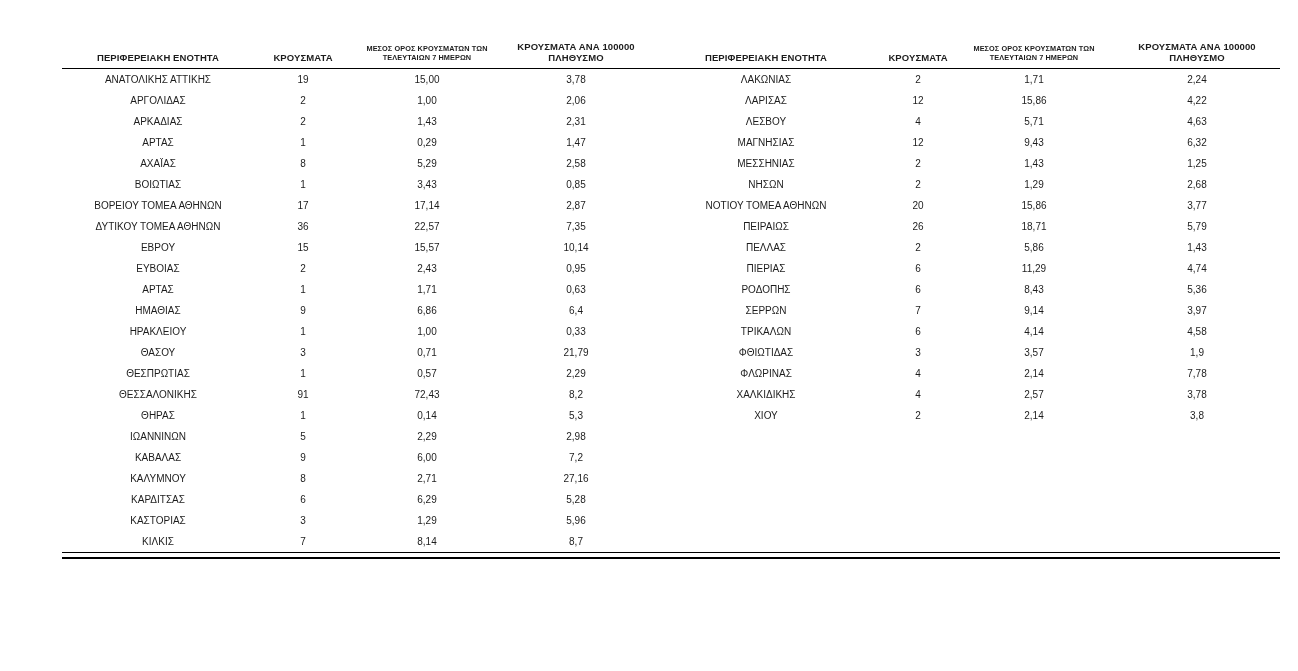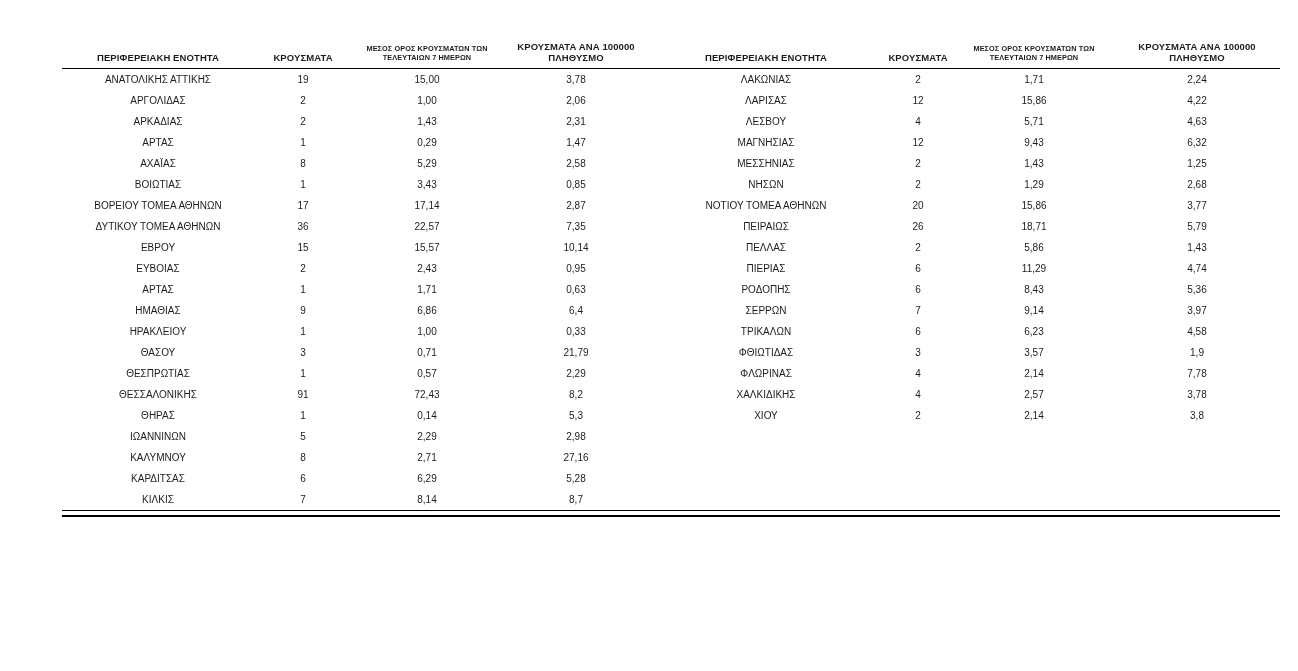--- a/index.html
+++ b/index.html
@@ -204,21 +204,21 @@
           <td>9,14</td>
           <td>3,97</td>
         </tr>
         <tr>
           <td>ΗΡΑΚΛΕΙΟΥ</td>
           <td>1</td>
           <td>1,00</td>
           <td>0,33</td>
           <td>ΤΡΙΚΑΛΩΝ</td>
           <td>6</td>
-          <td>6,23</td>
+          <td>4,14</td>
           <td>4,58</td>
         </tr>
         <tr>
           <td>ΘΑΣΟΥ</td>
           <td>3</td>
           <td>0,71</td>
           <td>21,79</td>
           <td>ΦΘΙΩΤΙΔΑΣ</td>
           <td>3</td>
           <td>3,57</td>
@@ -258,34 +258,54 @@
           <td>ΙΩΑΝΝΙΝΩΝ</td>
           <td>5</td>
           <td>2,29</td>
           <td>2,98</td>
           <td></td>
           <td></td>
           <td></td>
           <td></td>
         </tr>
         <tr>
+          <td>ΚΑΒΑΛΑΣ</td>
+          <td>9</td>
+          <td>6,00</td>
+          <td>7,2</td>
+          <td></td>
+          <td></td>
+          <td></td>
+          <td></td>
+        </tr>
+        <tr>
           <td>ΚΑΛΥΜΝΟΥ</td>
           <td>8</td>
           <td>2,71</td>
           <td>27,16</td>
           <td></td>
           <td></td>
           <td></td>
           <td></td>
         </tr>
         <tr>
           <td>ΚΑΡΔΙΤΣΑΣ</td>
           <td>6</td>
           <td>6,29</td>
           <td>5,28</td>
+          <td></td>
+          <td></td>
+          <td></td>
+          <td></td>
+        </tr>
+        <tr>
+          <td>ΚΑΣΤΟΡΙΑΣ</td>
+          <td>3</td>
+          <td>1,29</td>
+          <td>5,96</td>
           <td></td>
           <td></td>
           <td></td>
           <td></td>
         </tr>
         <tr>
           <td>ΚΙΛΚΙΣ</td>
           <td>7</td>
           <td>8,14</td>
           <td>8,7</td>

